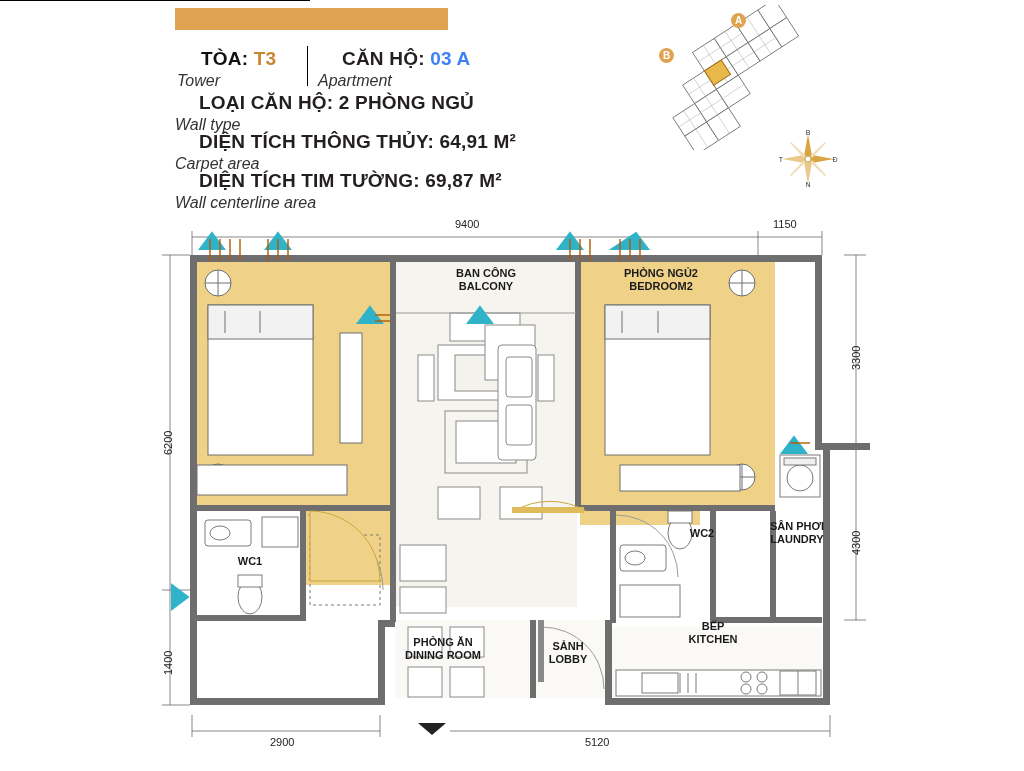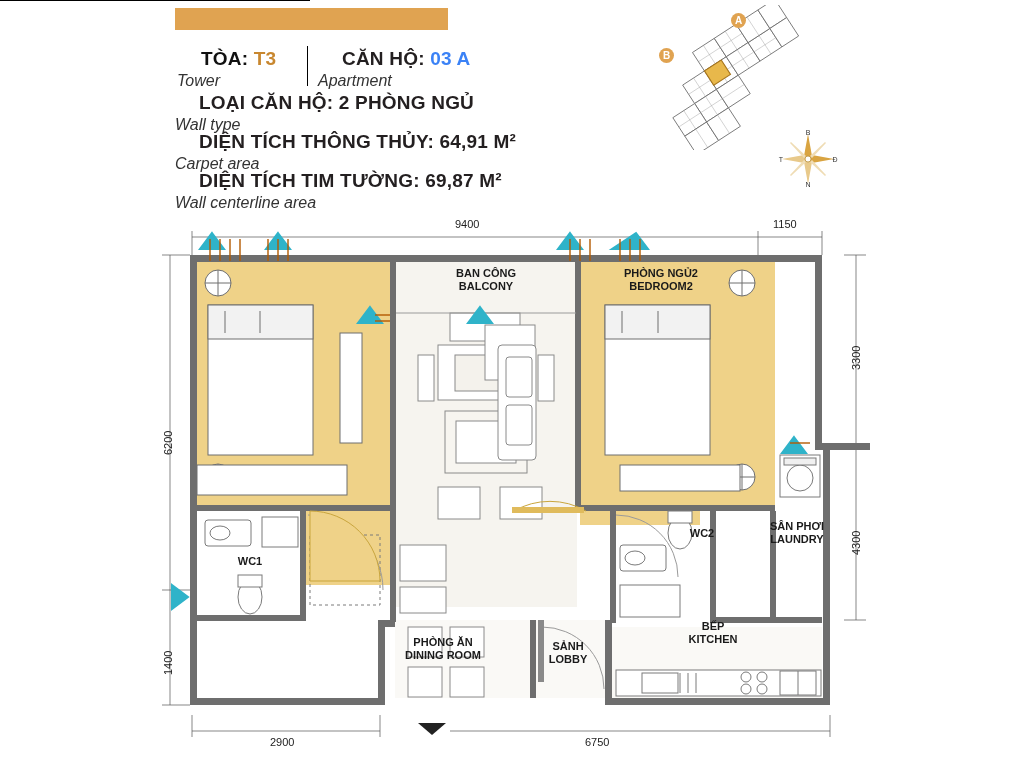--- a/index.html
+++ b/index.html
@@ -347,21 +347,21 @@
     </svg>
 
     
     <div class="dim-txt" style="left:305px;top:3px;">9400</div>
     <div class="dim-txt" style="left:623px;top:3px;">1150</div>
     <div class="dim-txt dim-vert" style="left:12px;top:240px;">6200</div>
     <div class="dim-txt dim-vert" style="left:12px;top:460px;">1400</div>
     <div class="dim-txt dim-vert" style="left:700px;top:155px;">3300</div>
     <div class="dim-txt dim-vert" style="left:700px;top:340px;">4300</div>
     <div class="dim-txt" style="left:120px;top:521px;">2900</div>
-    <div class="dim-txt" style="left:435px;top:521px;">6750</div>
+    <div class="dim-txt" style="left:435px;top:521px;">5120</div>
 
     
 
     <div class="room-lbl" style="left:266px;top:52px;width:140px;">
       <div class="vi">BAN CÔNG</div>
       <div class="en">BALCONY</div>
     </div>
 
     <div class="room-lbl" style="left:441px;top:52px;width:140px;">
       <div class="vi">PHÒNG NGỦ2</div>

